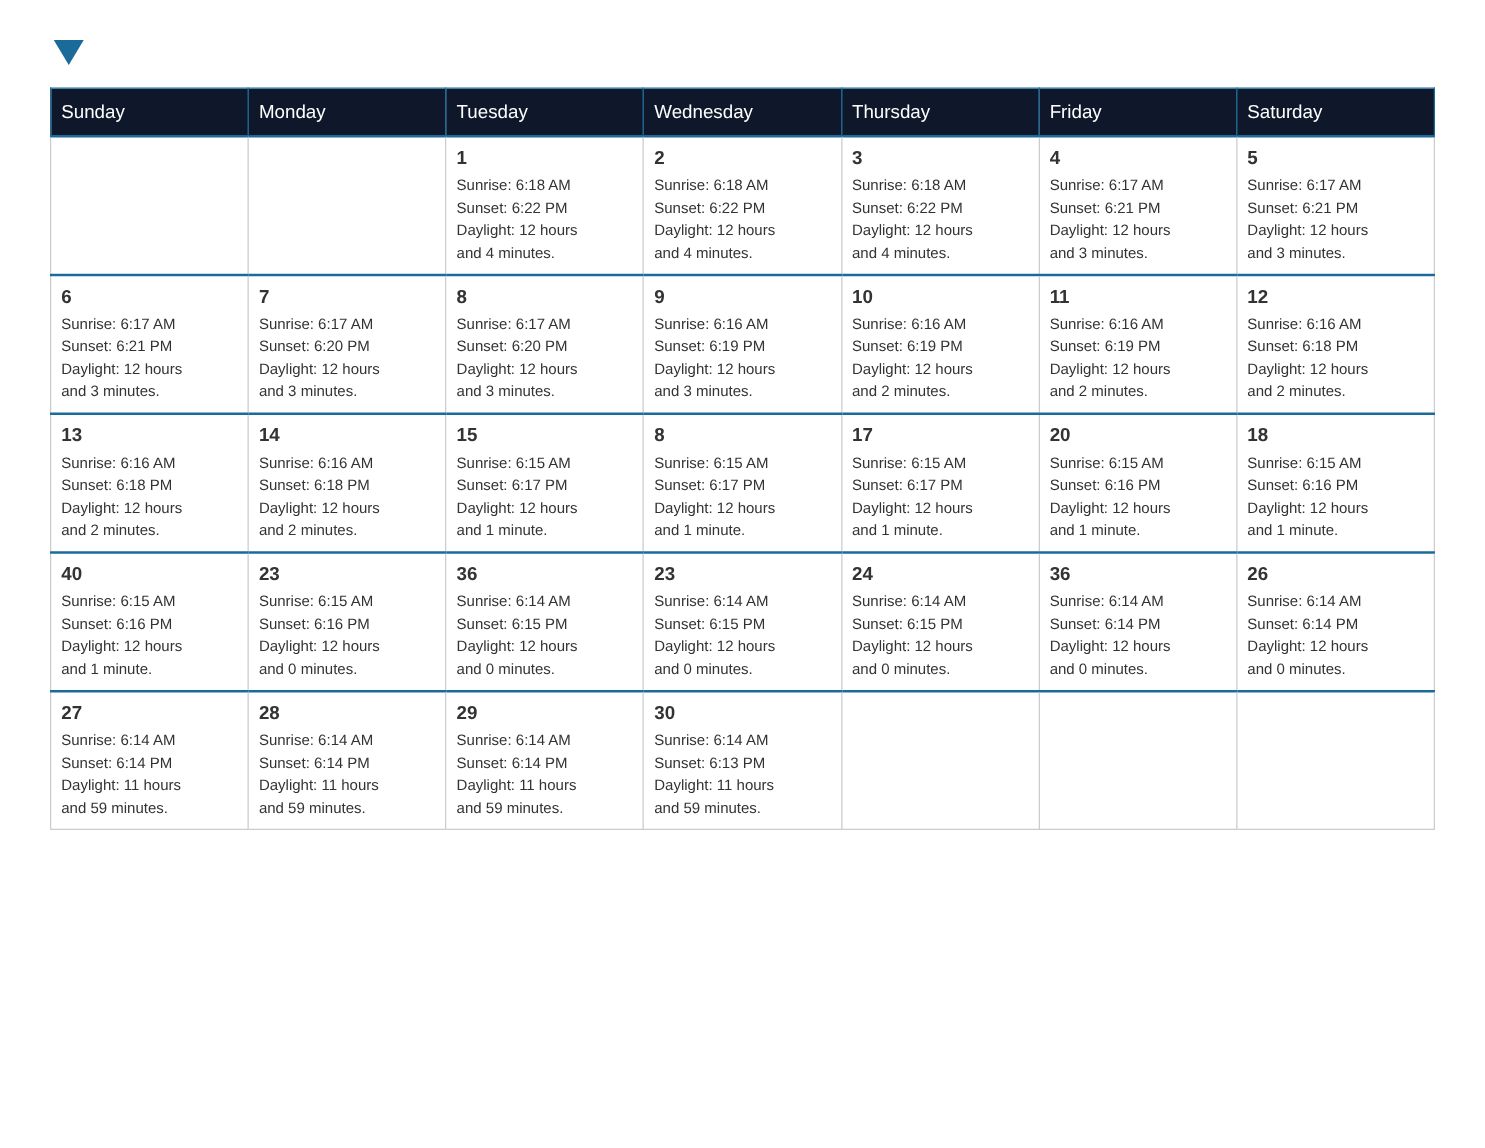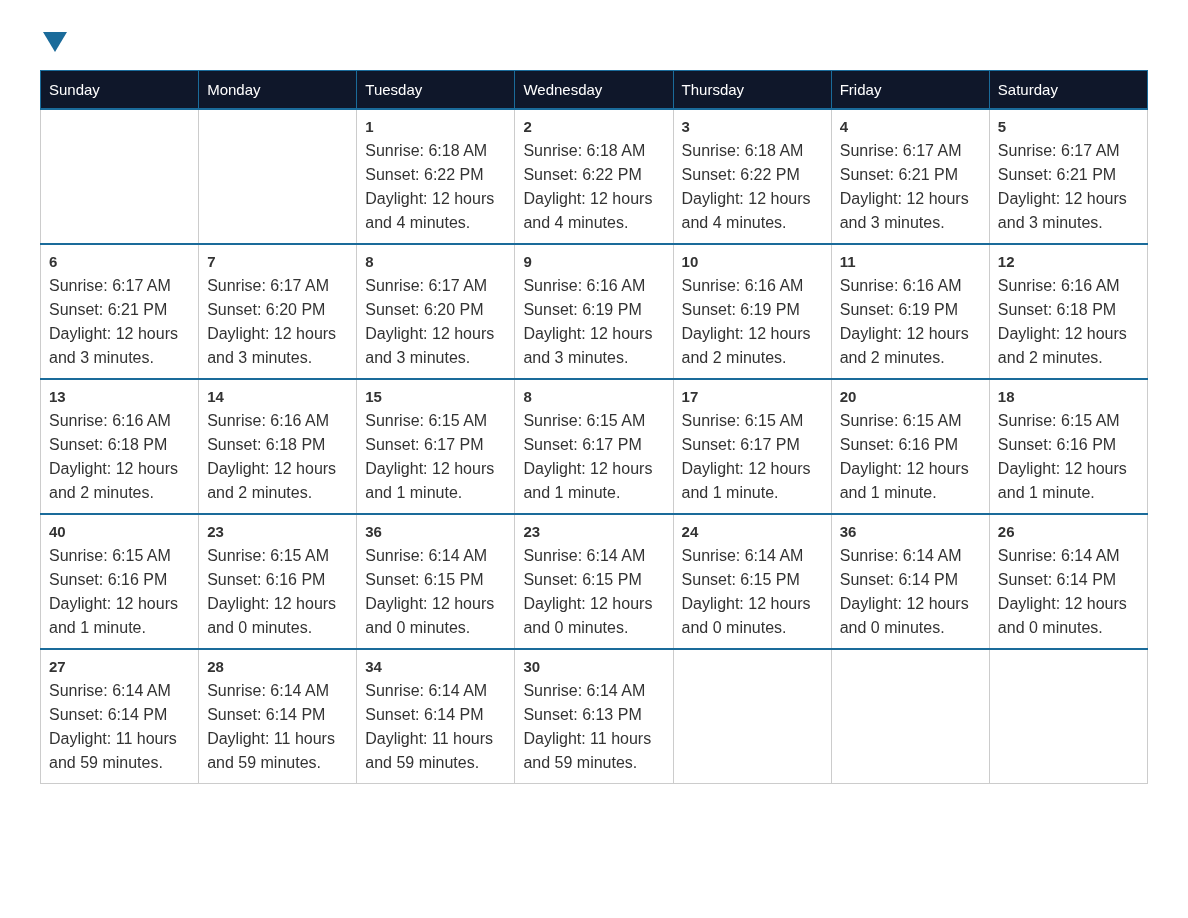--- a/index.html
+++ b/index.html
@@ -84,21 +84,21 @@
       min-height: 90px;
     }
     .day-num {
       font-size: 15px;
       font-weight: bold;
       color: #333;
       display: block;
       margin-bottom: 4px;
     }
     .day-info {
-      font-size: 16px;
+      font-size: 12px;
       color: #333;
       line-height: 1.5;
     }
     .empty-cell {
       background: #fff;
     }
   </style>
 </head>
 <body>
 
@@ -246,21 +246,21 @@
       <tr>
         <td>
           <span class="day-num">27</span>
           <div class="day-info">Sunrise: 6:14 AM<br>Sunset: 6:14 PM<br>Daylight: 11 hours<br>and 59 minutes.</div>
         </td>
         <td>
           <span class="day-num">28</span>
           <div class="day-info">Sunrise: 6:14 AM<br>Sunset: 6:14 PM<br>Daylight: 11 hours<br>and 59 minutes.</div>
         </td>
         <td>
-          <span class="day-num">34</span>
+          <span class="day-num">29</span>
           <div class="day-info">Sunrise: 6:14 AM<br>Sunset: 6:14 PM<br>Daylight: 11 hours<br>and 59 minutes.</div>
         </td>
         <td>
           <span class="day-num">30</span>
           <div class="day-info">Sunrise: 6:14 AM<br>Sunset: 6:13 PM<br>Daylight: 11 hours<br>and 59 minutes.</div>
         </td>
         <td class="empty-cell"></td>
         <td class="empty-cell"></td>
         <td class="empty-cell"></td>
       </tr>

